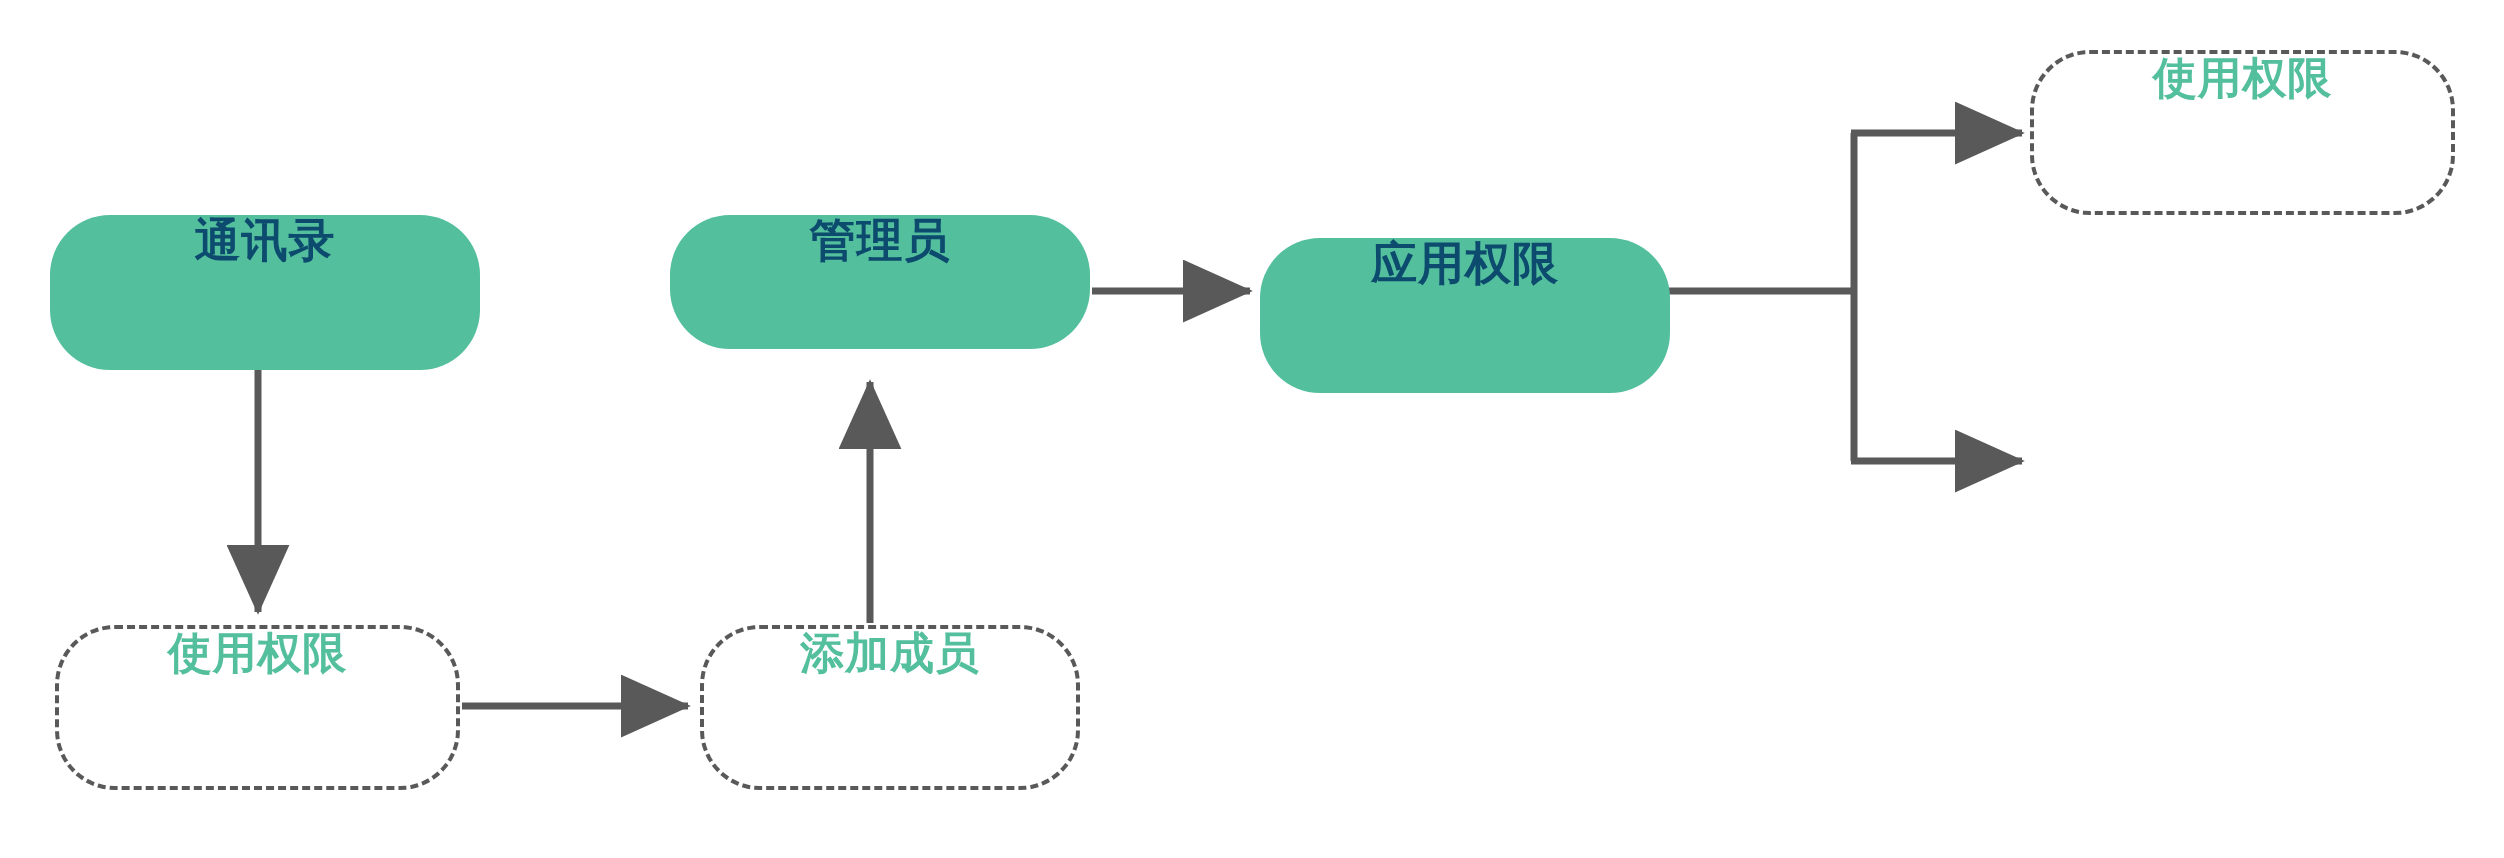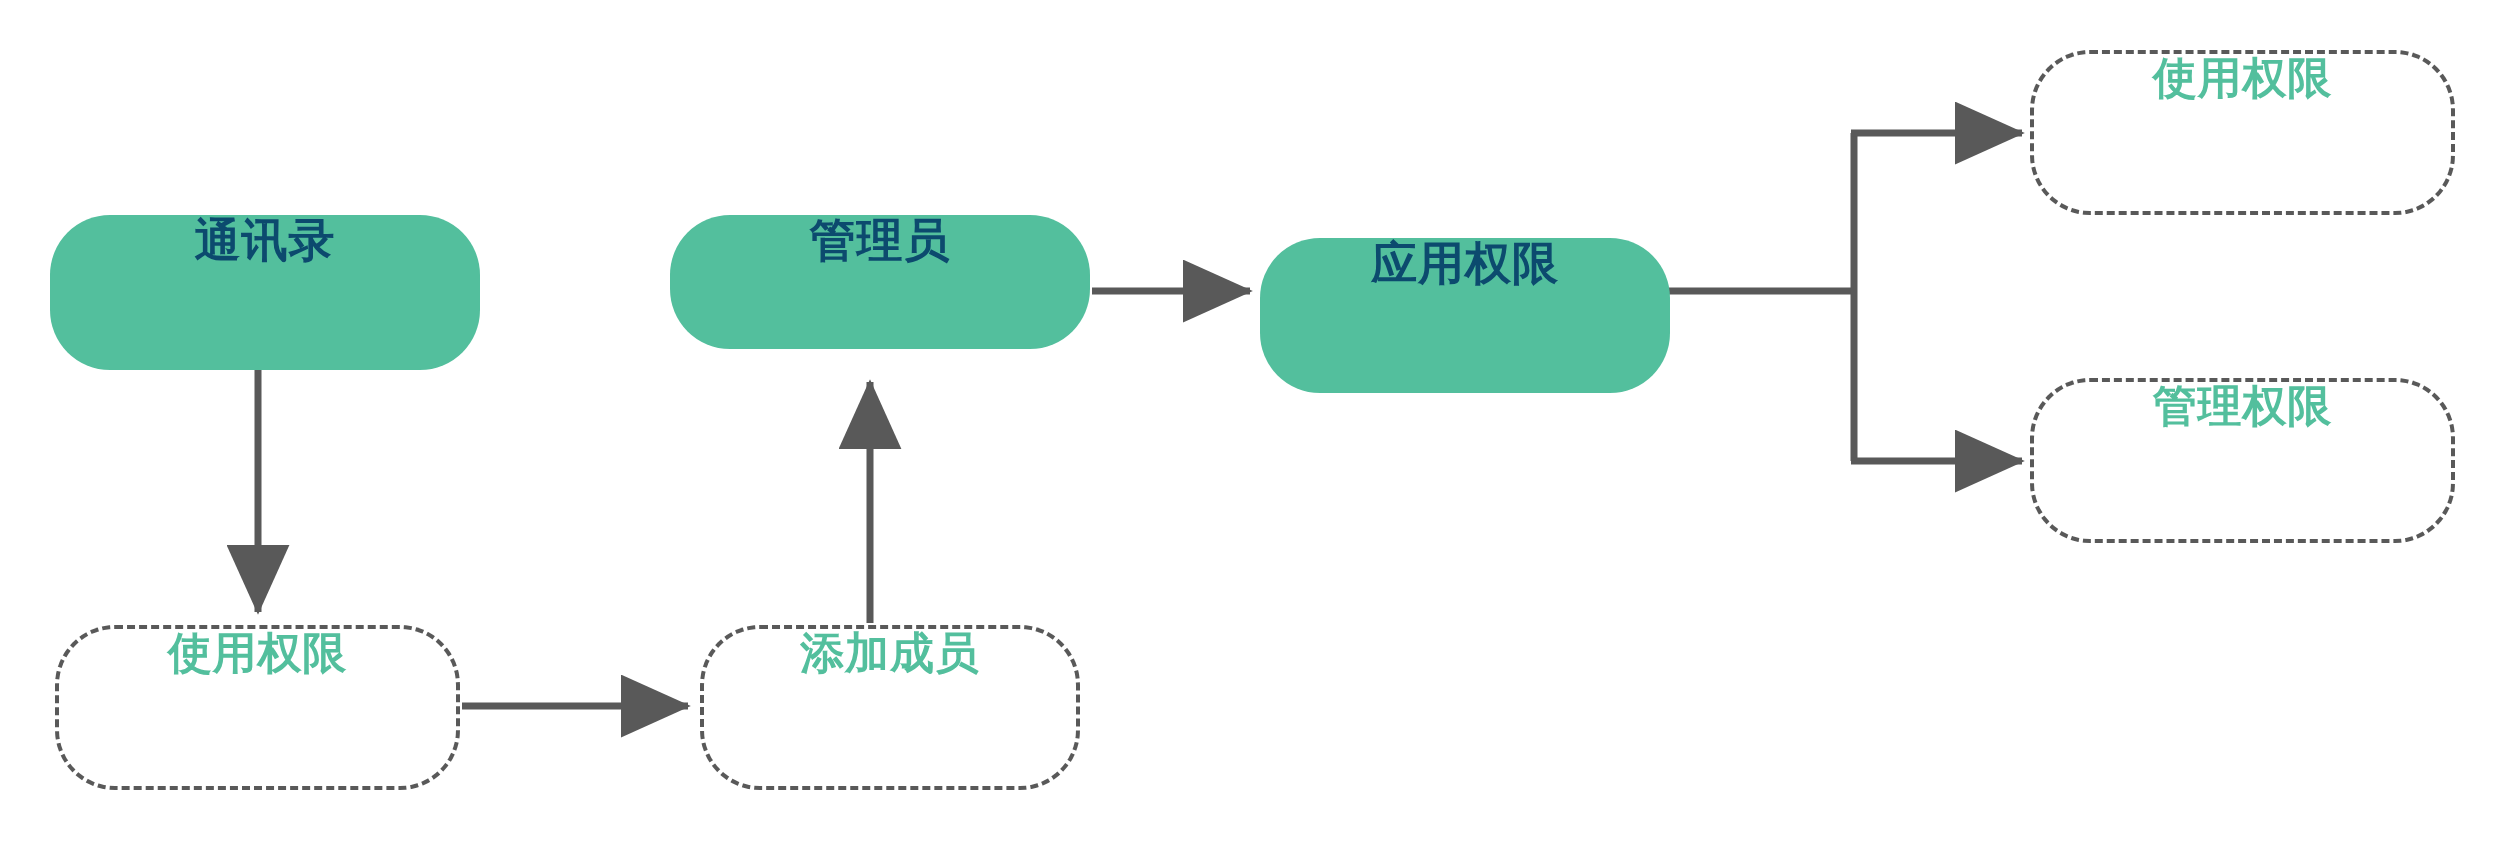--- a/index.html
+++ b/index.html
@@ -107,23 +107,20 @@
   </div>
 
   <div class="node node-solid" style="left:1260px; top:215px; width:410px; height:155px;margin-top:23px;">
     <span class="node-label">应用权限</span>
   </div>
 
   <div class="node node-dashed" style="left:2030px; top:50px; width:425px; height:165px;">
     <span class="node-label">使用权限</span>
   </div>
 
-  <div class="node node-dashed" style="left:2030px; top:378px; width:425px; height:165px;">
-    <span class="node-label">管理权限</span>
-  </div>
 
   <div class="node node-dashed" style="left:55px; top:625px; width:405px; height:165px;">
     <span class="node-label">使用权限</span>
   </div>
 
   <div class="node node-dashed" style="left:700px; top:625px; width:380px; height:165px;">
     <span class="node-label">添加成员</span>
   </div>
 
 </div>

